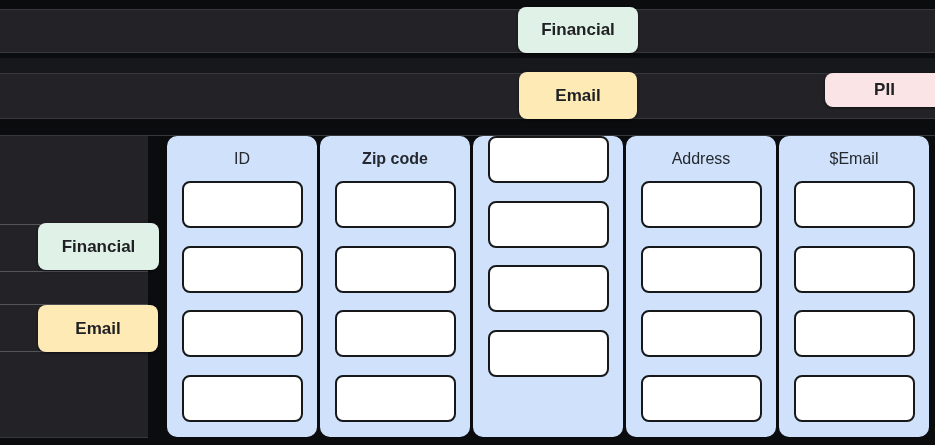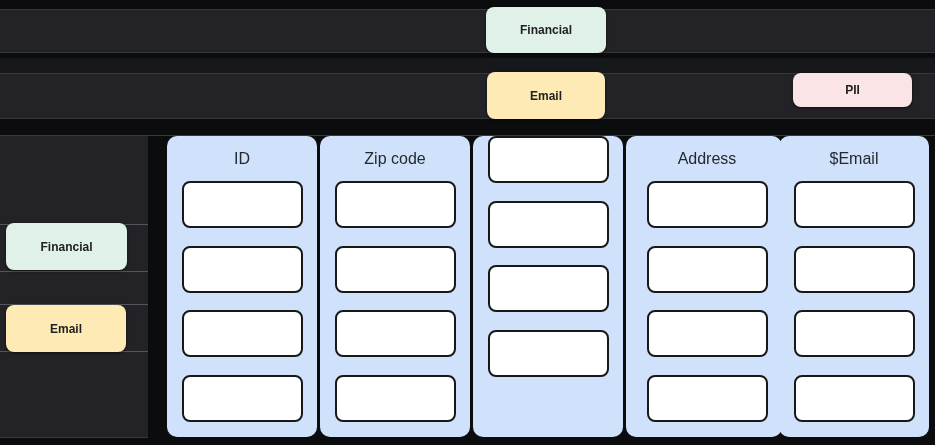--- a/index.html
+++ b/index.html
@@ -56,26 +56,27 @@
   }
   .lane-stub.stub-1 { top: 224px; }
   .lane-stub.stub-2 { top: 304px; }
 
   
   .tag {
     position: absolute;
     display: flex;
     align-items: center;
     justify-content: center;
-    font-size: 12px;
+    font-size: 17px;
     font-weight: bold;
     color: var(--tag-text, #202124);
     border-radius: 8px;
     box-shadow: 0 1px 3px rgba(0,0,0,0.55);
     z-index: 5;
+    margin-left: 32px;
   }
   .tag.mint   { background: var(--tag-mint, #e0f1e7); }
   .tag.yellow { background: var(--tag-yellow, #fdeab5); }
   .tag.pink   { background: var(--tag-pink, #fae4e5); }
 
   .tag.top-financial { left: 486px; top: 7px;   width: 120px; height: 46px; }
   .tag.top-email     { left: 487px; top: 72px;  width: 118px; height: 47px; }
   .tag.top-pii       { left: 793px; top: 73px;  width: 119px; height: 34px; }
   .tag.side-financial{ left: 6px;   top: 223px; width: 121px; height: 47px; }
   .tag.side-email    { left: 6px;   top: 305px; width: 120px; height: 47px; }
@@ -84,23 +85,23 @@
   .column {
     position: absolute;
     top: 136px;
     width: 150px; height: 301px;
     background: var(--panel-blue, #d0e2fb);
     border-radius: 10px;
     z-index: 4;
     text-align: right;
   }
   .column.col-0 { left: 167px; }
-  .column.col-1 { left: 320px; }
+  .column.col-1 { left: 320px; font-weight: bold; }
   .column.col-2 { left: 473px; }
-  .column.col-3 { left: 626px; padding-left: 6px; }
+  .column.col-3 { left: 626px; }
   .column.col-4 { left: 779px; }
 
   .column-header {
     height: 45px;
     display: flex;
     align-items: center;
     justify-content: center;
     font-size: 16px;
     color: var(--header-text, #25282e);
   }

